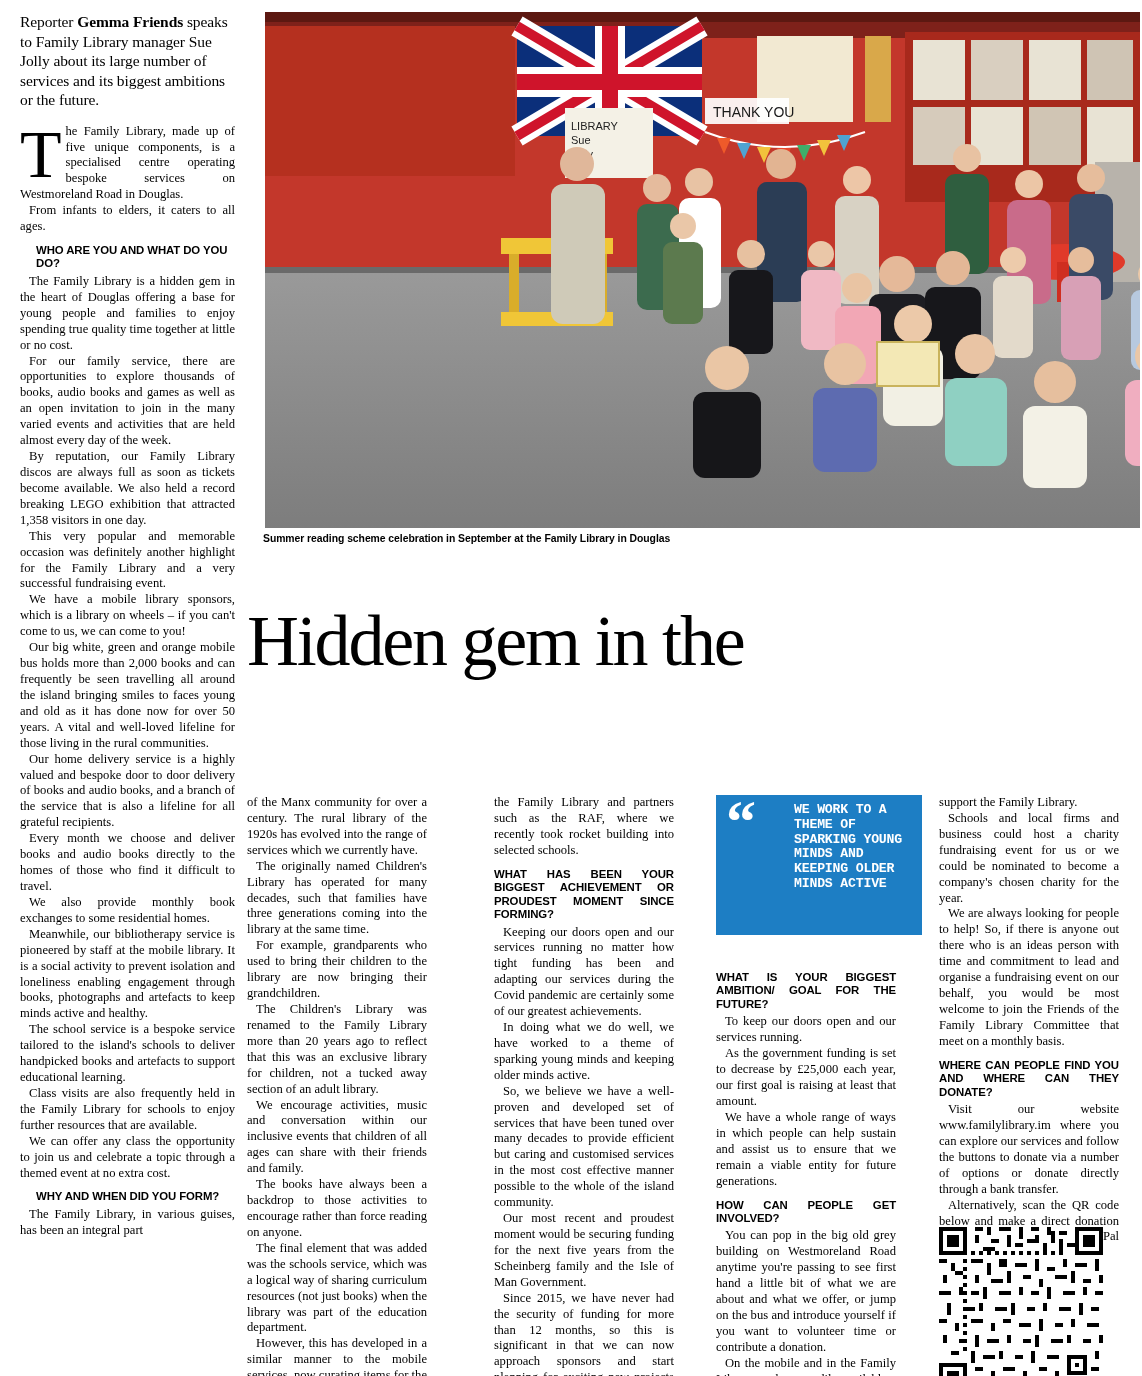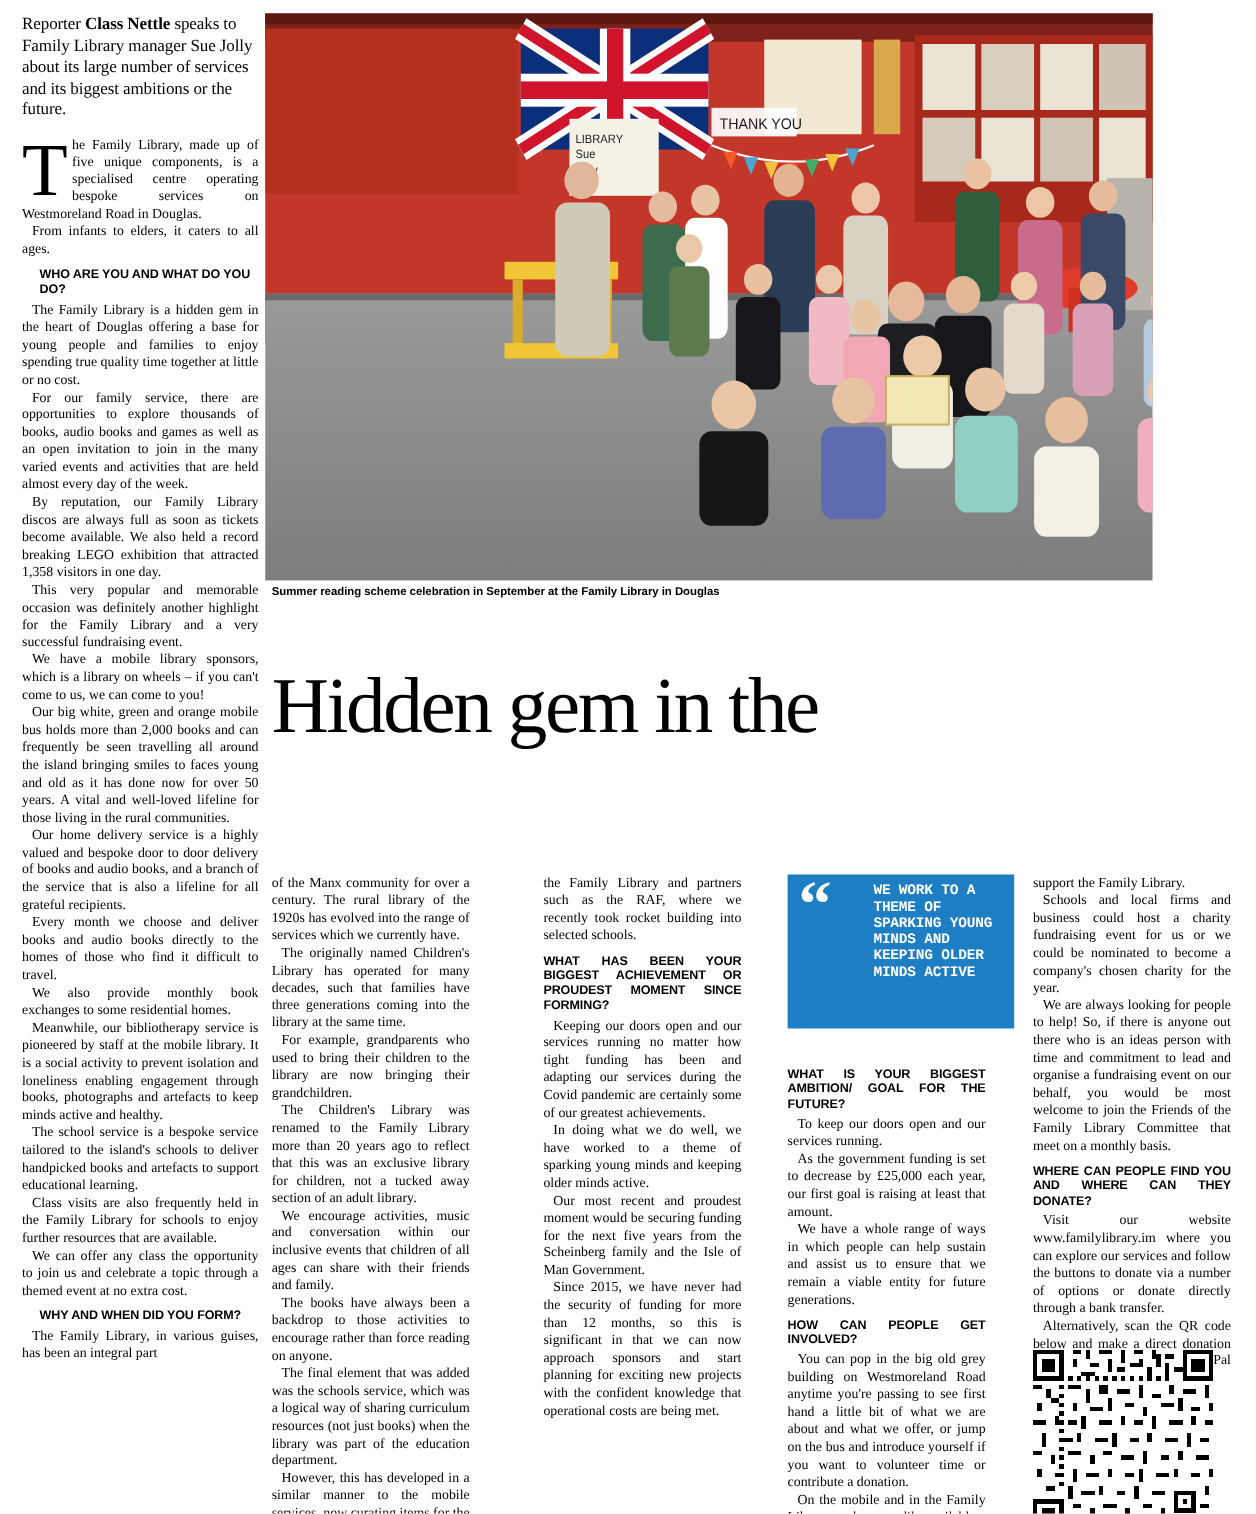--- a/index.html
+++ b/index.html
@@ -51,26 +51,26 @@
     font-weight:bold;
     font-size:11.4px;
     line-height:1.18;
     letter-spacing:-0.1px;
     margin:9px 0 3px 16px;
     text-transform:uppercase;
   }
 
   
   .photo-wrap{
-    position:absolute;left:241px;top:12px;width:807px;height:516px;
+    position:absolute;left:265px;top:12px;width:875px;height:516px;
     overflow:hidden;
   }
   .photo{width:100%;height:100%;display:block;}
   .caption{
-    position:absolute;left:247px;top:533px;width:875px;
+    position:absolute;left:263px;top:533px;width:875px;
     font-family:"Liberation Sans", sans-serif;
     font-weight:bold;
     font-size:10.4px;
     letter-spacing:-0.05px;
   }
 
   
   .headline{
     position:absolute;left:247px;top:560px;width:880px;
     font-family:"Liberation Serif", serif;
@@ -129,21 +129,21 @@
     position:absolute;left:919px;top:432px;width:164px;height:164px;
   }
   .qr svg{display:block;}
 </style>
 </head>
 <body>
 
 <div class="page">
 
   <div class="col-left">
-    <p class="standfirst"><span>Reporter </span><b>Class Nettle</b><span> speaks to Family Library manager Sue Jolly about its large number of services and its biggest ambitions or the future.</span></p>
+    <p class="standfirst"><span>Reporter </span><b>Gemma Friends</b><span> speaks to Family Library manager Sue Jolly about its large number of services and its biggest ambitions or the future.</span></p>
 
     <p class="dropcap-para"><span class="dropcap">T</span><span>he Family Library, made up of five unique components, is a specialised centre operating bespoke services on Westmoreland Road in Douglas.</span></p>
     <p class="body-p">From infants to elders, it caters to all ages.</p>
 
     <div class="subhead">WHO ARE YOU AND WHAT DO YOU DO?</div>
 
     <p class="body-p">The Family Library is a hidden gem in the heart of Douglas offering a base for young people and families to enjoy spending true quality time together at little or no cost.</p>
     <p class="body-p">For our family service, there are opportunities to explore thousands of books, audio books and games as well as an open invitation to join in the many varied events and activities that are held almost every day of the week.</p>
     <p class="body-p">By reputation, our Family Library discos are always full as soon as tickets become available. We also held a record breaking LEGO exhibition that attracted 1,358 visitors in one day.</p>
     <p class="body-p">This very popular and memorable occasion was definitely another highlight for the Family Library and a very successful fundraising event.</p>
@@ -382,20 +382,21 @@
       <p>The books have always been a backdrop to those activities to encourage rather than force reading on anyone.</p>
       <p>The final element that was added was the schools service, which was a logical way of sharing curriculum resources (not just books) when the library was part of the education department.</p>
       <p>However, this has developed in a similar manner to the mobile services, now curating items for the curriculum and doing joint outreach projects to schools with</p>
     </div>
 
     <div class="lcol c2">
       <p class="nofirst">the Family Library and partners such as the RAF, where we recently took rocket building into selected schools.</p>
       <div class="subhead">WHAT HAS BEEN YOUR BIGGEST ACHIEVEMENT OR PROUDEST MOMENT SINCE FORMING?</div>
       <p>Keeping our doors open and our services running no matter how tight funding has been and adapting our services during the Covid pandemic are certainly some of our greatest achievements.</p>
       <p>In doing what we do well, we have worked to a theme of sparking young minds and keeping older minds active.</p>
+      <p>So, we believe we have a well-proven and developed set of services that have been tuned over many decades to provide efficient but caring and customised services in the most cost effective manner possible to the whole of the island community.</p>
       <p>Our most recent and proudest moment would be securing funding for the next five years from the Scheinberg family and the Isle of Man Government.</p>
       <p>Since 2015, we have never had the security of funding for more than 12 months, so this is significant in that we can now approach sponsors and start planning for exciting new projects with the confident knowledge that operational costs are being met.</p>
     </div>
 
     <div class="quotebox">
       <span class="quotemark">“</span>
       <span class="quotetext">WE WORK TO A THEME OF SPARKING YOUNG MINDS AND KEEPING OLDER MINDS ACTIVE</span>
     </div>
 
     <div class="lcol c3" style="top:160px;">

